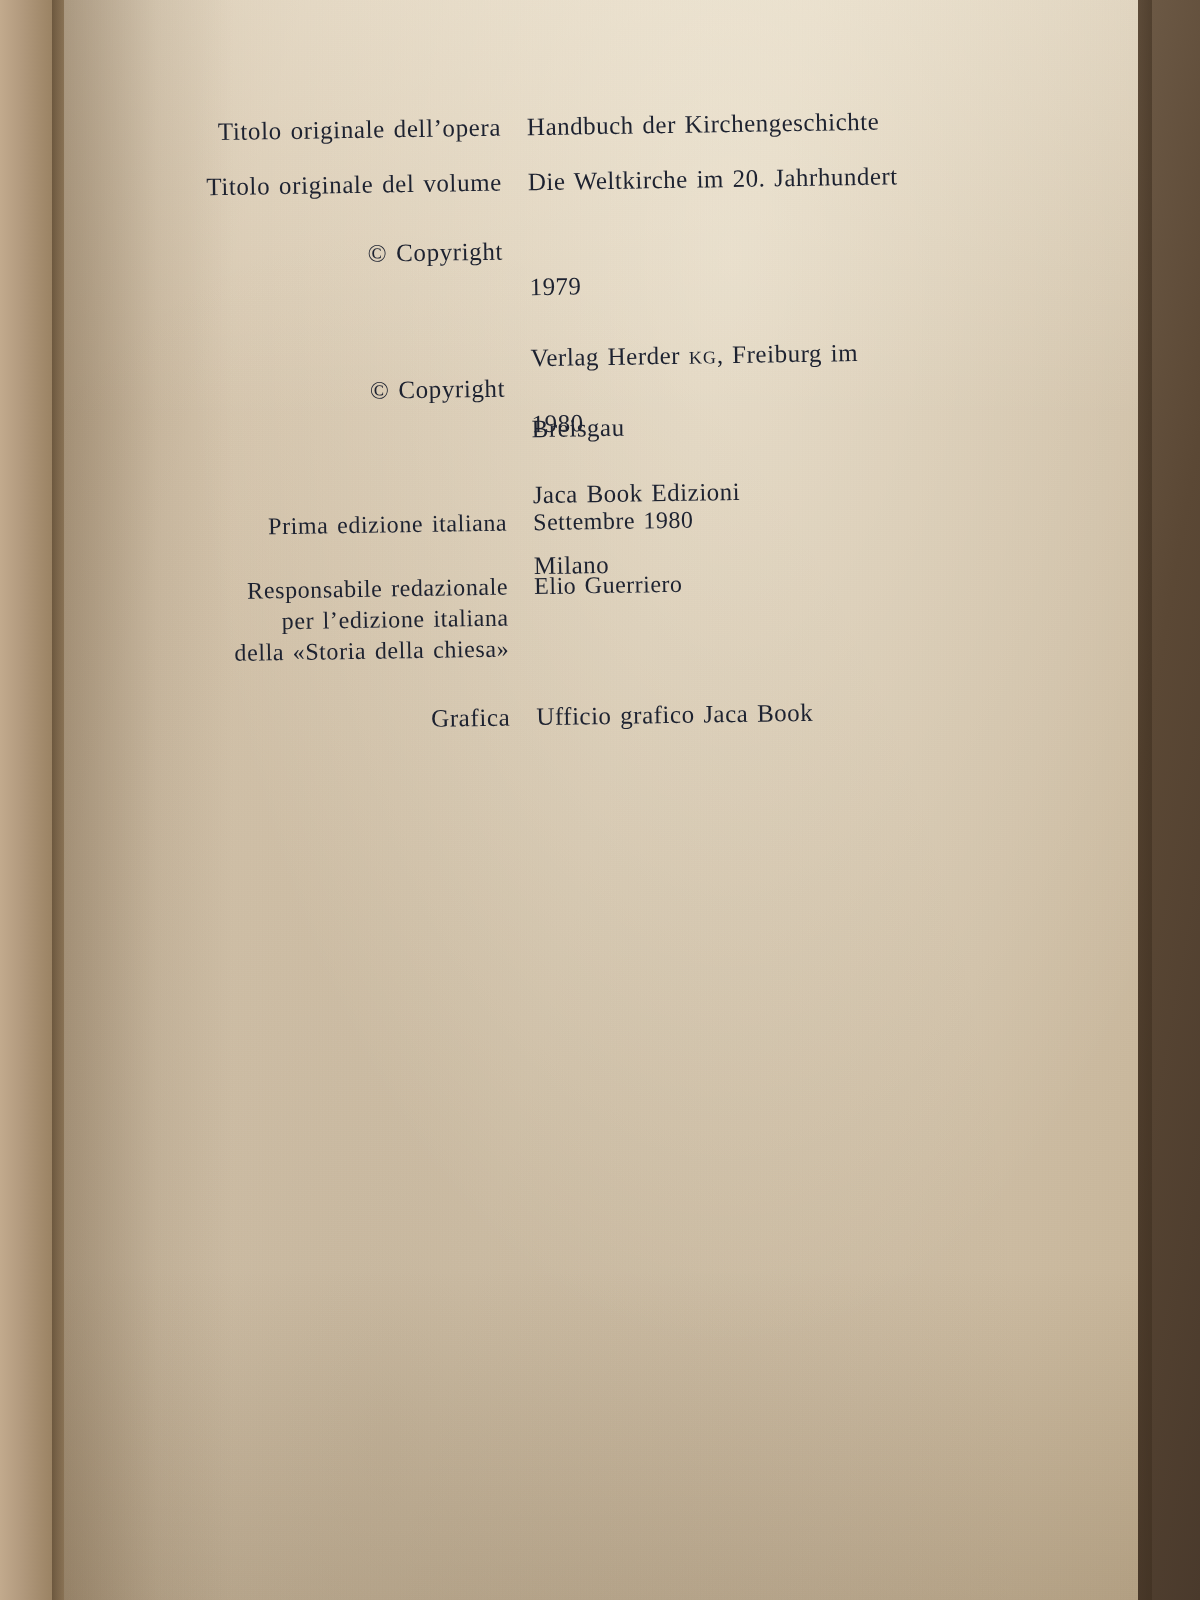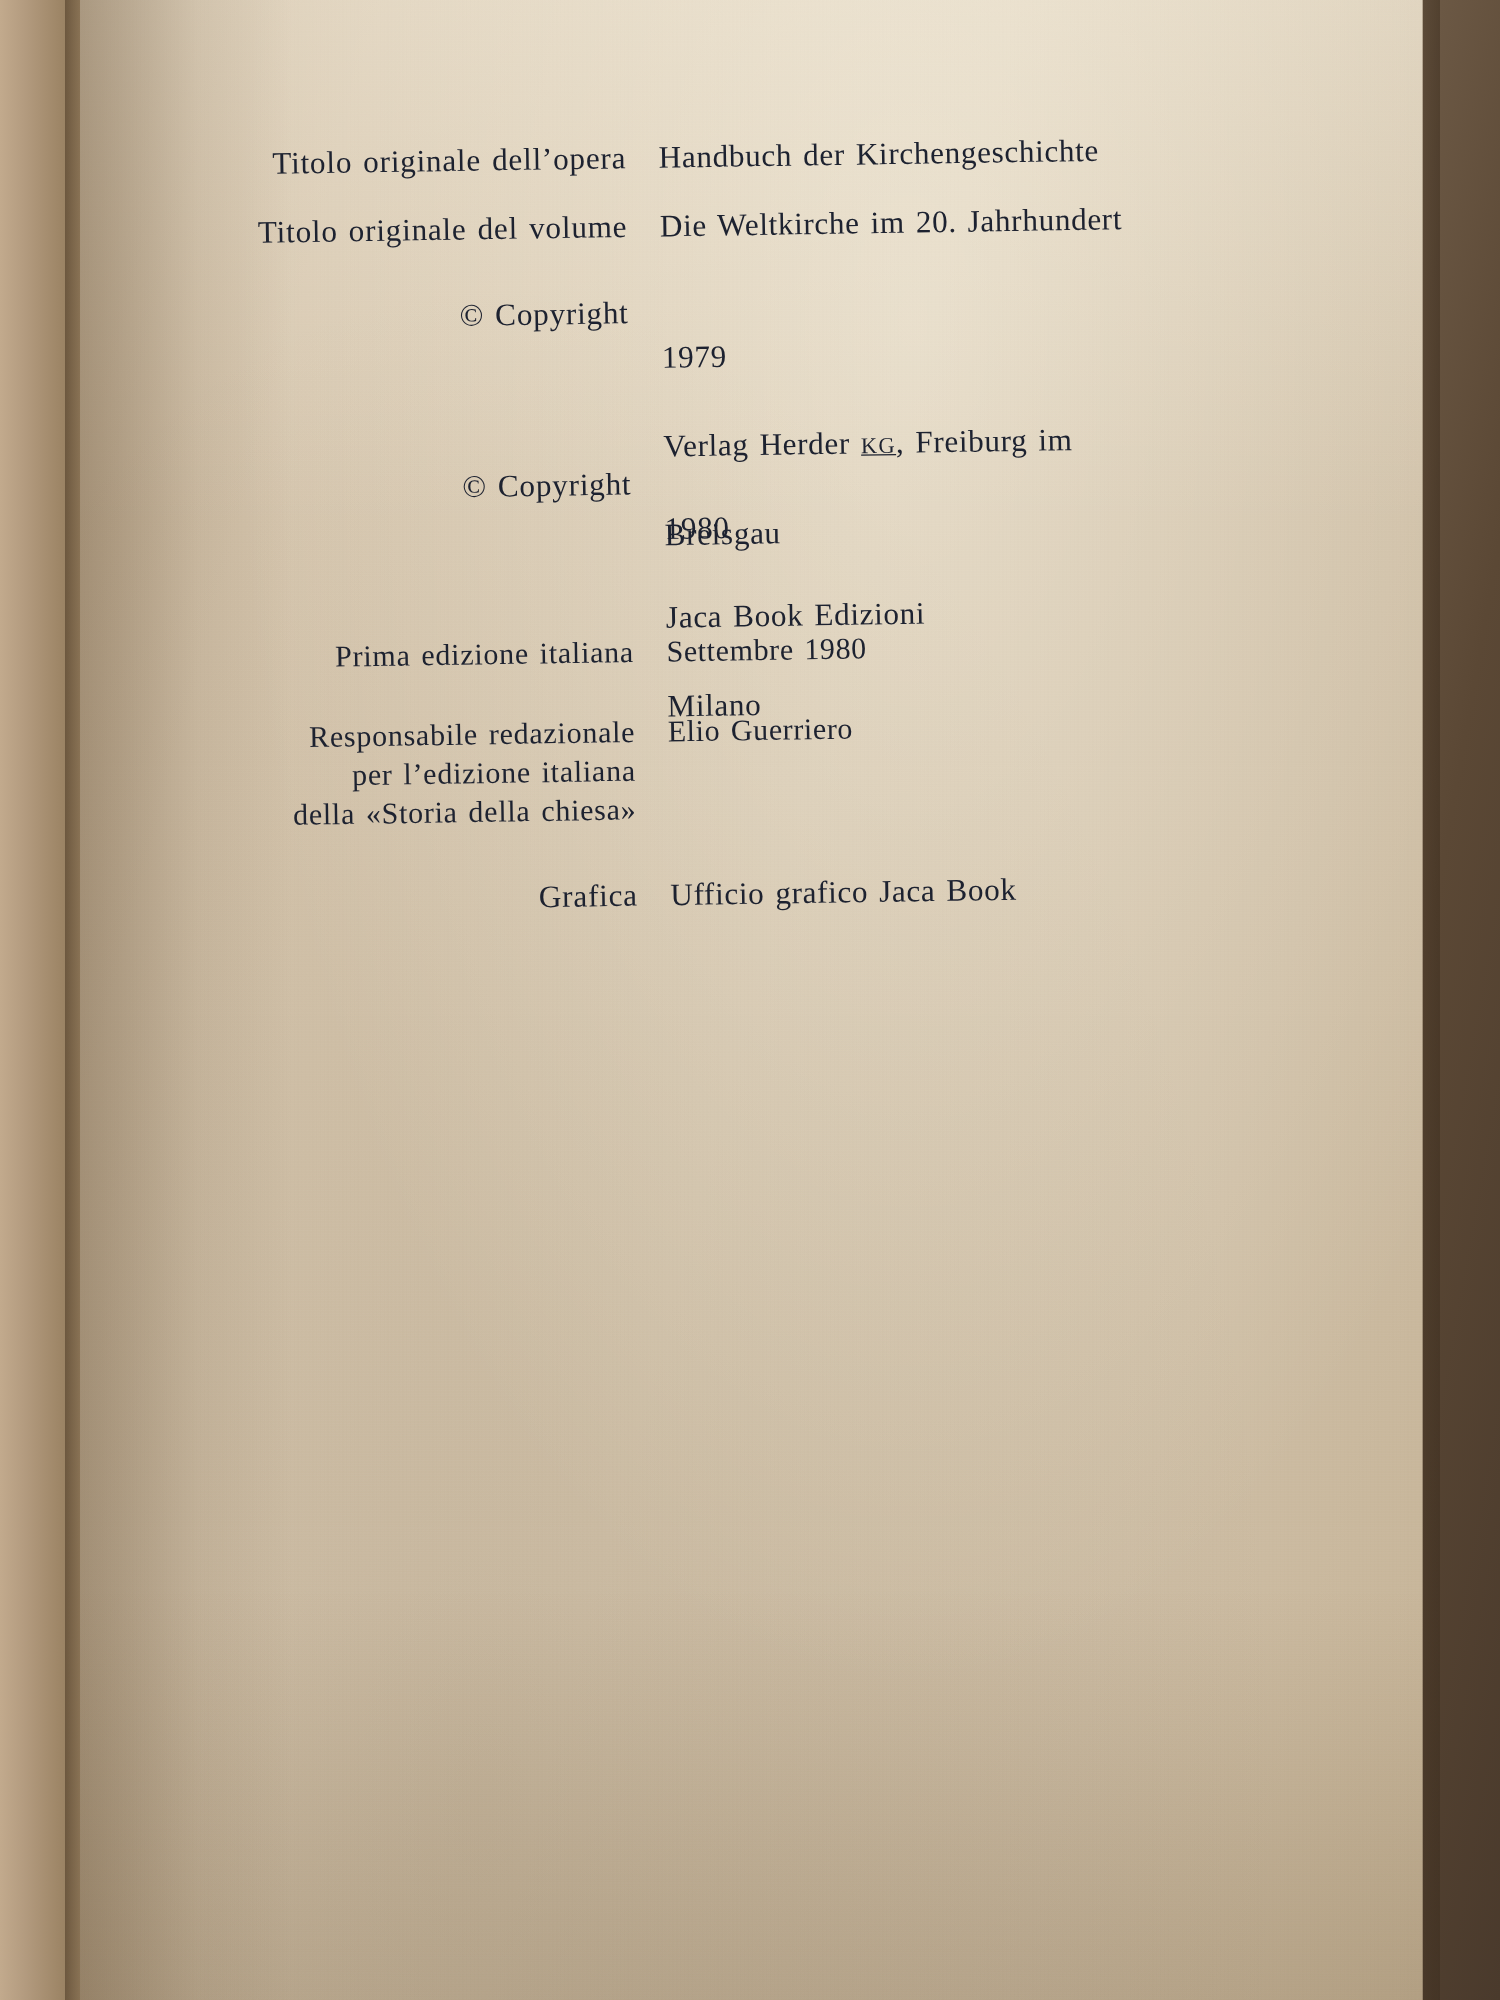--- a/index.html
+++ b/index.html
@@ -130,21 +130,20 @@
   }
   .value {
     text-align: left;
     white-space: pre-line;
     letter-spacing: 0.5px;
     word-spacing: 2px;
   }
   .small-caps {
     font-size: 0.72em;
     letter-spacing: 1px;
-    text-decoration: underline;
   }
 
   
   #row-opera      { top: 110px; left: 0;   width: 1074px; }
   #row-volume     { top: 165px; left: 0;   width: 1074px; }
   #row-copy1      { top: 232px; left: 0;   width: 1074px; }
   #row-copy2      { top: 369px; left: 0;   width: 1074px; }
   #row-edizione   { top: 506px; left: 0;   width: 1074px; }
   #row-resp       { top: 570px; left: 0;   width: 1074px; }
   #row-grafica    { top: 700px; left: 0;   width: 1074px; }

